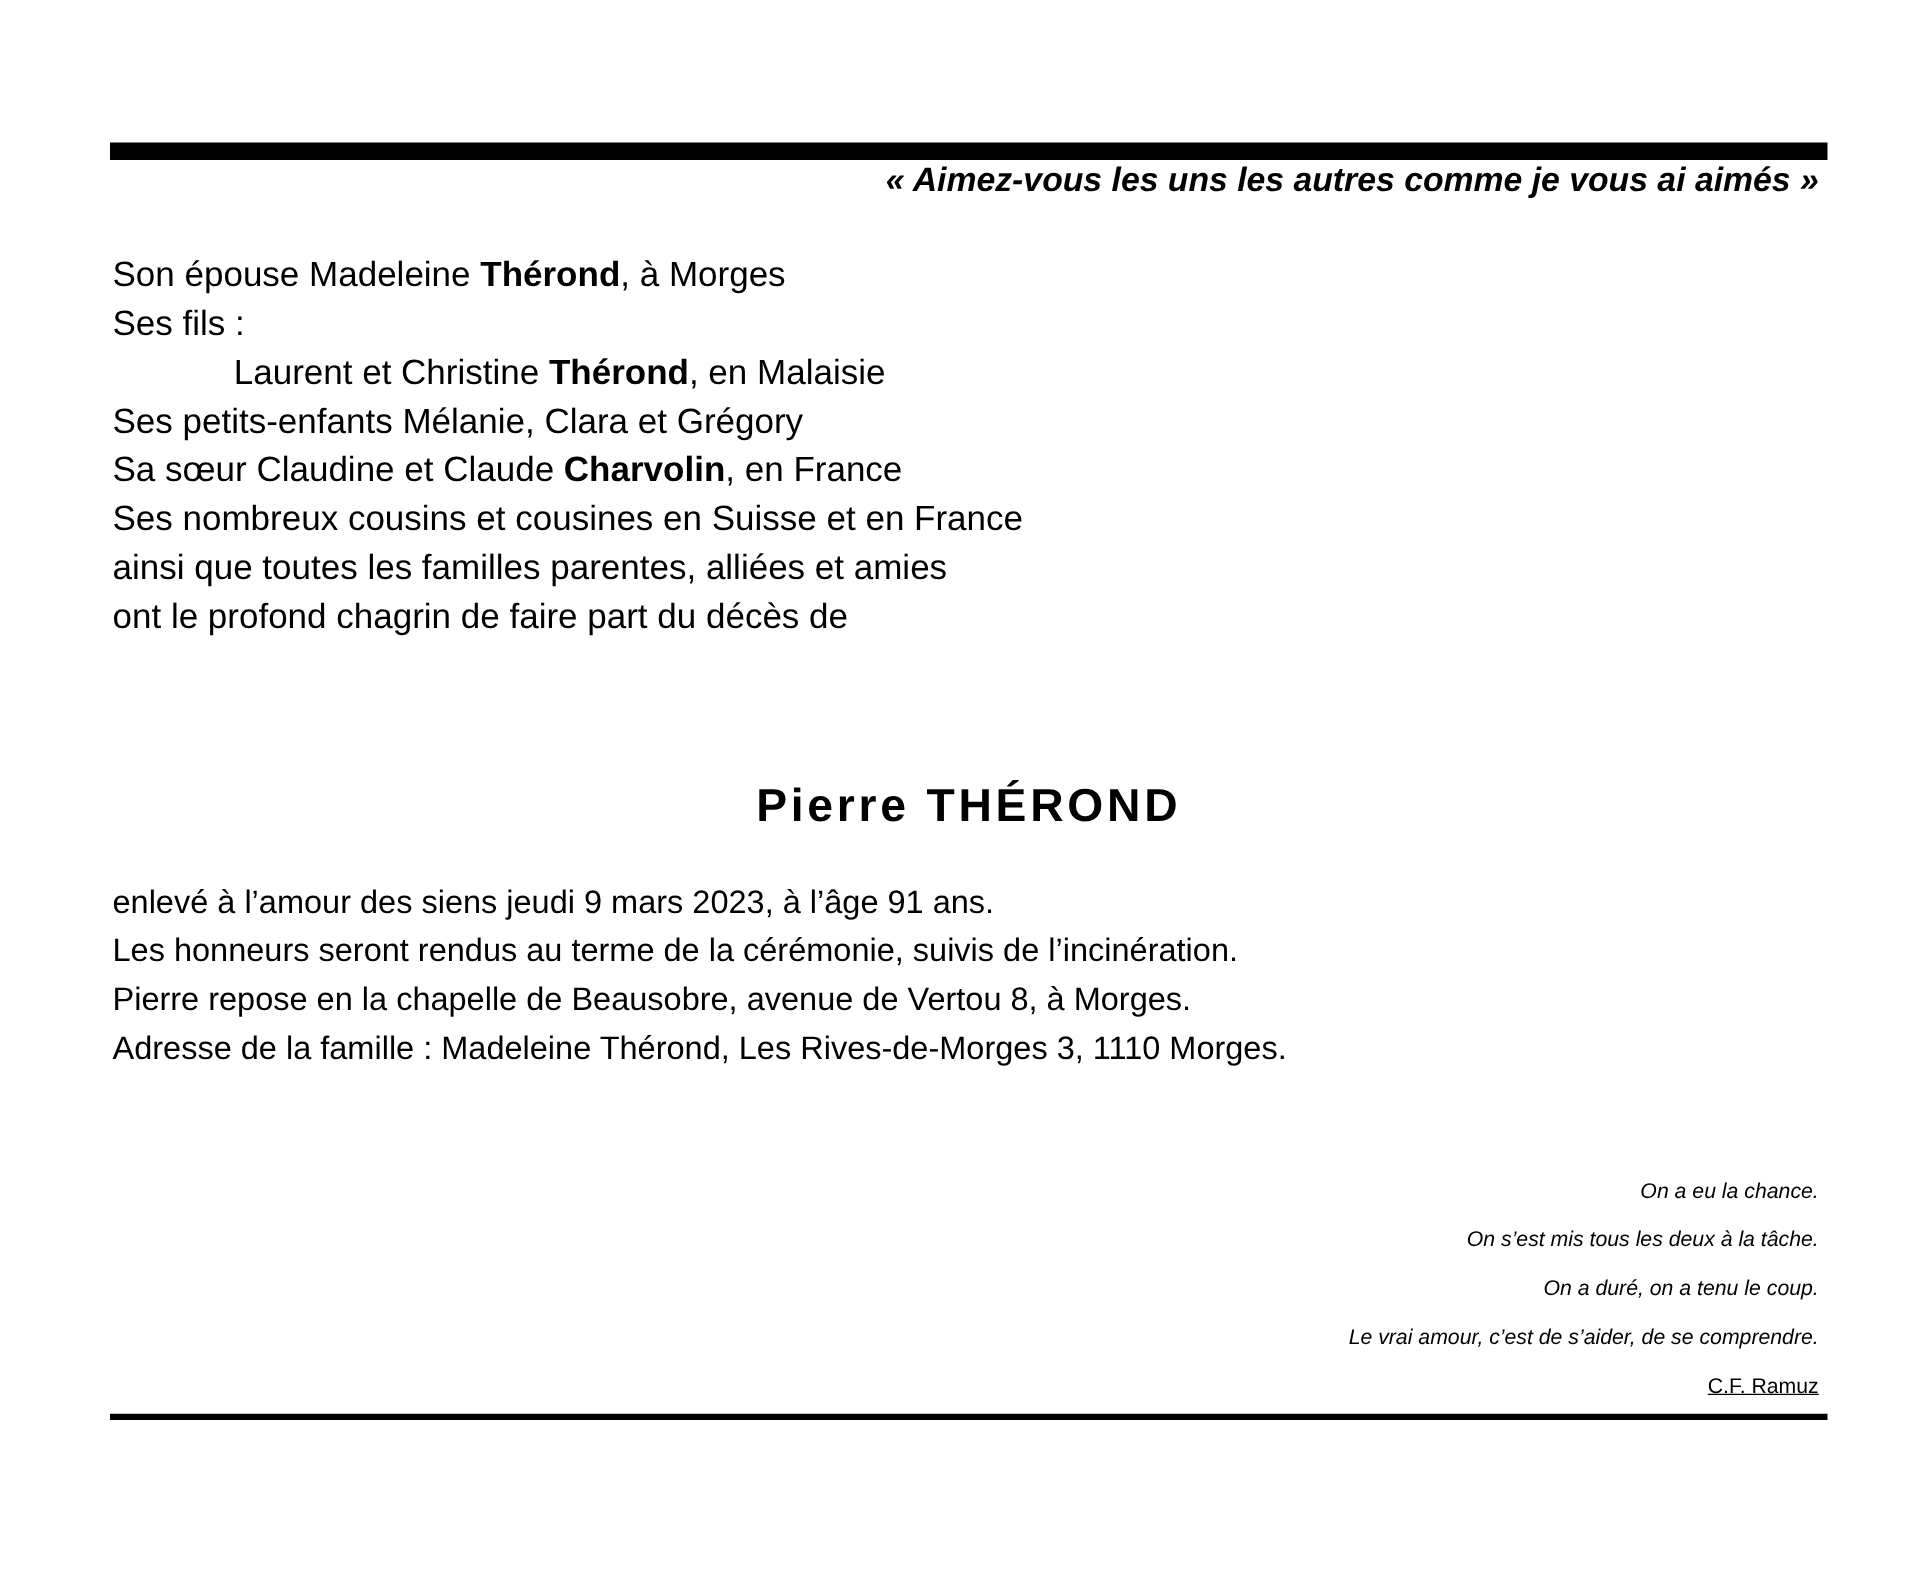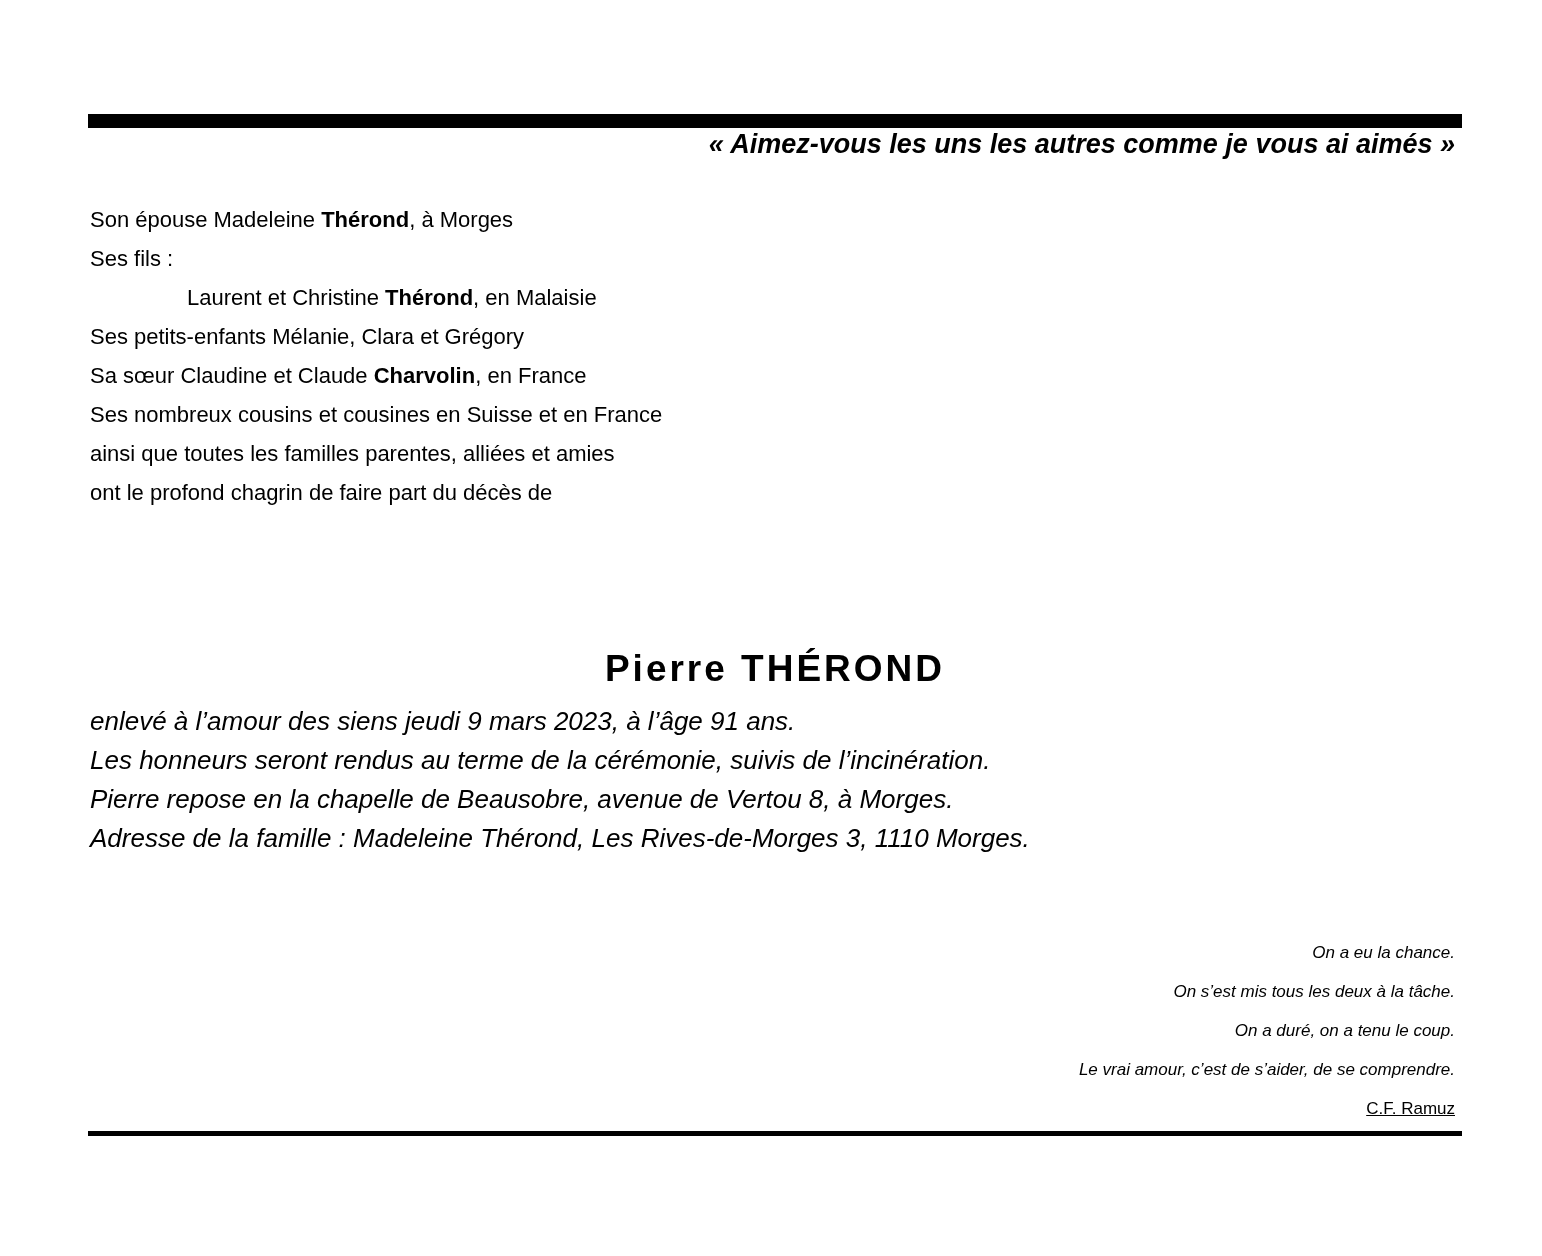--- a/index.html
+++ b/index.html
@@ -36,48 +36,46 @@
     right: 87px;
     font-style: italic;
     font-size: 27px;
     white-space: nowrap;
     font-weight: bold;
   }
   .family {
     position: absolute;
     left: 90px;
     top: 200px;
-    font-size: 22px;
+    font-size: 28px;
     line-height: 39px;
   }
   .family-line.indent {
     padding-left: 97px;
   }
   .family-line b {
     font-weight: 700;
   }
   .name {
     position: absolute;
     left: 88px;
     top: 624px;
     width: 1374px;
     text-align: center;
     font-size: 37px;
     font-weight: 700;
     letter-spacing: 3px;
     white-space: nowrap;
-    margin-top: 24px;
   }
   .details {
     position: absolute;
     left: 90px;
     top: 702px;
     font-size: 26px;
     line-height: 39px;
-    font-style: italic;
   }
   .poem {
     position: absolute;
     right: 87px;
     top: 933px;
     text-align: right;
     font-style: italic;
     font-size: 17px;
     line-height: 39px;
   }

